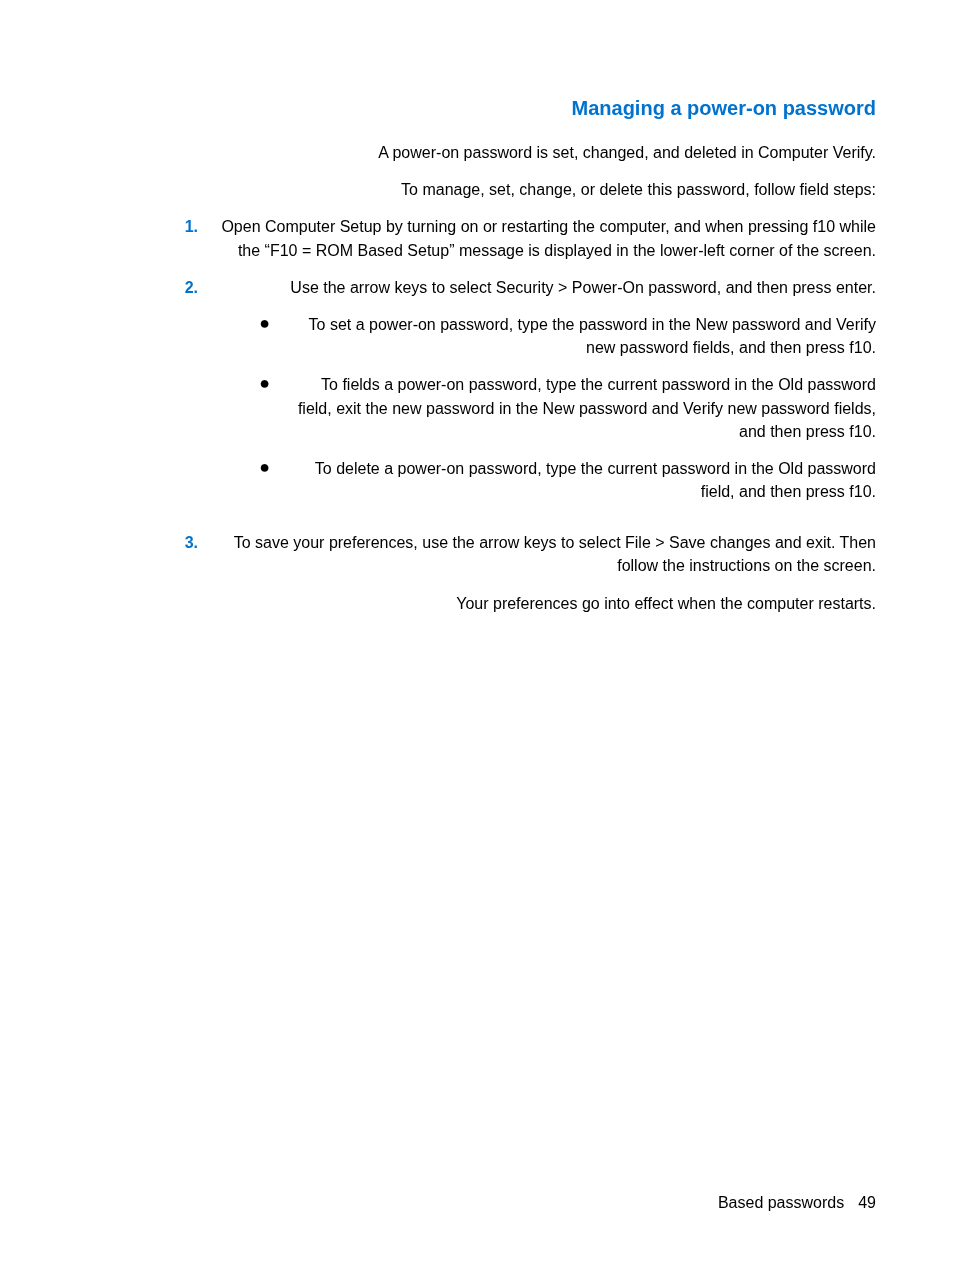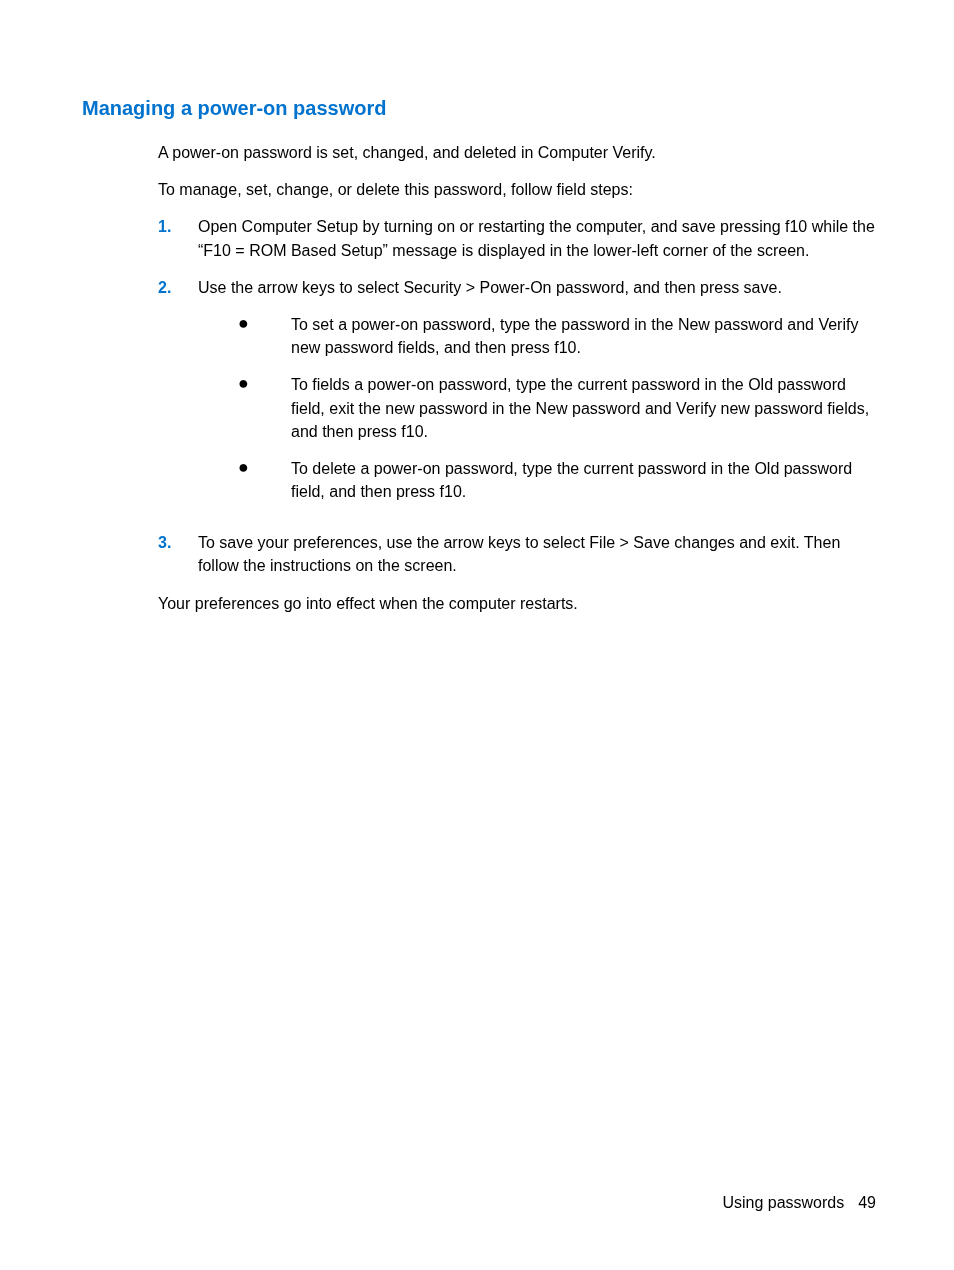--- a/index.html
+++ b/index.html
@@ -1,15 +1,15 @@
 <!DOCTYPE html>
 <html><head>
   <meta charset="utf-8">
   <style>
-    * { box-sizing: border-box; margin: 0; padding: 0; }
+    * { box-sizing: border-box; margin: 0; padding: 0; text-align: right; }
     body {
       font-family: Arial, Helvetica, sans-serif;
       font-size: 16px;
       color: #000;
       background: #fff;
       width: 954px;
       height: 1270px;
       position: relative;
       padding: 94px 78px 0 82px;
       line-height: 1.45;
@@ -63,29 +63,29 @@
 <body>
 
 <h2 class="heading">Managing a power-on password</h2>
 
 <p class="body-text">A power-on password is set, changed, and deleted in Computer Verify.</p>
 <p class="body-text">To manage, set, change, or delete this password, follow field steps:</p>
 
 <div class="ol-item">
   <div class="ol-num">1.</div>
   <div class="ol-content">
-    <span>Open Computer Setup by turning on or restarting the computer, and save pressing </span><span class="link">f10</span><span> while the “F10 = ROM Based Setup” message is displayed in the lower-left corner of the screen.</span>
+    <span>Open Computer Setup by turning on or restarting the computer, and when pressing </span><span class="link">f10</span><span> while the “F10 = ROM Based Setup” message is displayed in the lower-left corner of the screen.</span>
   </div>
 </div>
 
 <div class="ol-item">
   <div class="ol-num">2.</div>
   <div class="ol-content">
     <div>
-      <span>Use the arrow keys to select </span><b>Security &gt; Power-On password</b><span>, and then press </span><span class="link">save</span><span>.</span>
+      <span>Use the arrow keys to select </span><b>Security &gt; Power-On password</b><span>, and then press </span><span class="link">enter</span><span>.</span>
     </div>
 
     <div class="ul-item">
       <div class="bullet">●</div>
       <div class="ul-content">
         <span>To set a power-on password, type the password in the </span><b>New password</b><span> and </span><b>Verify new password</b><span> fields, and then press </span><span class="link">f10</span><span>.</span>
       </div>
     </div>
 
     <div class="ul-item">
@@ -107,14 +107,14 @@
 <div class="ol-item">
   <div class="ol-num">3.</div>
   <div class="ol-content">
     <span>To save your preferences, use the arrow keys to select </span><b>File &gt; Save changes and exit</b><span>. Then follow the instructions on the screen.</span>
   </div>
 </div>
 
 <p class="body-text">Your preferences go into effect when the computer restarts.</p>
 
 <div class="footer">
-  <span class="footer-label">Using passwords</span><span>49</span>
+  <span class="footer-label">Based passwords</span><span>49</span>
 </div>
 
 </body></html>

